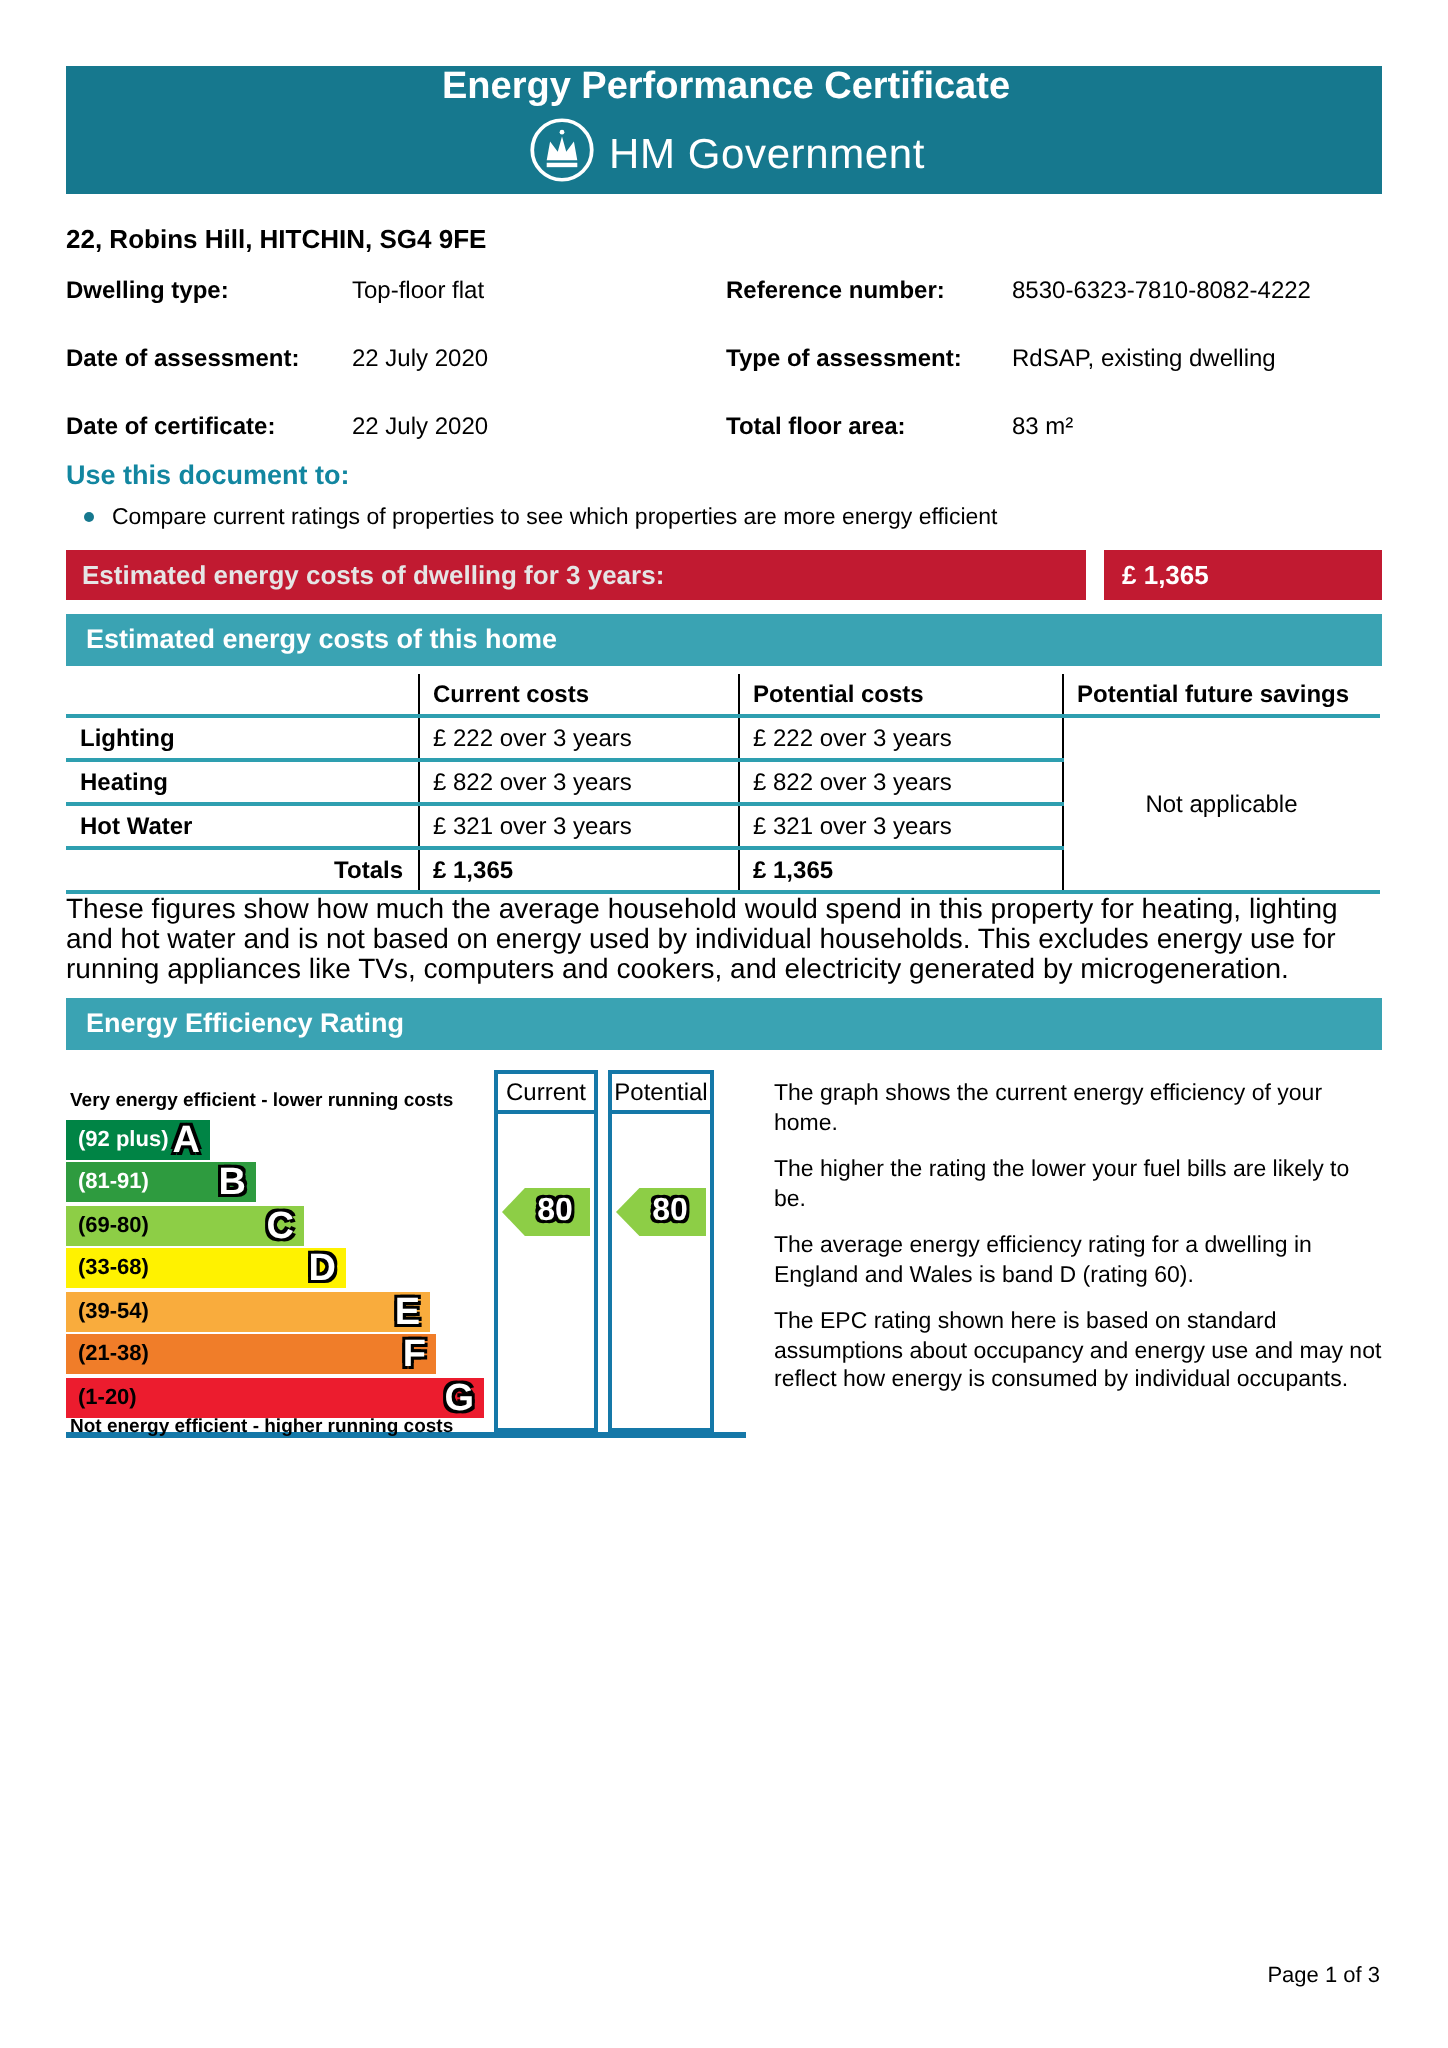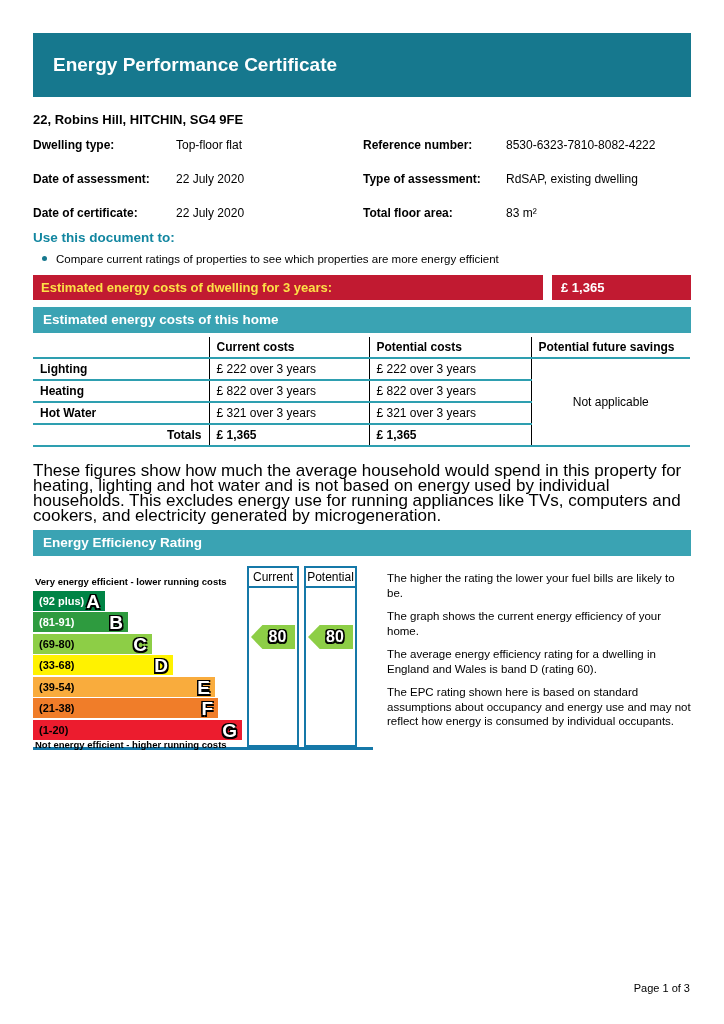--- a/index.html
+++ b/index.html
@@ -11,20 +11,21 @@
     color: #000;
   }
   .page { position: relative; width: 724px; height: 1024px; overflow: hidden; }
   .content { position: absolute; left: 33px; top: 33px; width: 658px; }
 
   
   .banner {
     height: 64px; background: #16788E; color: #fff;
     display: flex; align-items: center; justify-content: space-between;
     padding: 0 18px 0 20px;
+    flex-direction: column;
   }
   .banner-title { font-size: 19px; font-weight: bold; }
   .logo { display: flex; align-items: center; gap: 7px; }
   .logo-text { font-size: 21px; font-weight: 400; letter-spacing: 0.3px; }
 
   
   .address { margin-top: 15px; font-size: 13px; font-weight: bold; }
   .details {
     margin-top: 11px;
     display: grid;
@@ -37,21 +38,21 @@
   .use-heading { margin-top: 9px; color: #1286A0; font-size: 13.5px; font-weight: bold; }
   .bullet-row { margin-top: 7px; display: flex; font-size: 11.5px; line-height: 14px; }
   .bullet-dot {
     width: 5px; height: 5px; border-radius: 50%;
     background: #16788E; margin: 4px 9px 0 9px; flex: none;
   }
 
   
   .red-banner { margin-top: 9px; display: flex; gap: 9px; height: 25px; }
   .red-main {
-    flex: 1; background: #C11A31; color: #fde047;
+    flex: 1; background: #C11A31; color: #e5e5e5;
     font-size: 13px; font-weight: bold; line-height: 25px; padding-left: 8px;
   }
   .red-value {
     width: 139px; background: #C11A31; color: #fff;
     font-size: 13px; font-weight: bold; line-height: 25px; padding-left: 9px;
   }
 
   
   .section-bar {
     margin-top: 7px; height: 26px; background: #3AA3B3; color: #fff;
@@ -72,21 +73,21 @@
     border-left: 1px solid #000; height: 21px;
   }
   .ctable th:first-child, .ctable td:first-child { border-left: none; }
   .ctable tr + tr th, .ctable tr + tr td { border-top: 2px solid #2E9FB0; }
   .ctable th { font-weight: bold; }
   .row-label { font-weight: bold; }
   .totals-label { font-weight: bold; text-align: right !important; }
   .totals-val { font-weight: bold; }
   .na-cell { text-align: center !important; }
 
-  .note { margin-top: 16px; font-size: 17px; line-height: 15px; }
+  .note { margin-top: 0; font-size: 14px; line-height: 15px; }
 
   
   .chart-section { margin-top: 7px; display: flex; }
   .epc-chart {
     position: relative; flex: none;
     width: 340px; height: 187px;
     border-bottom: 3px solid #1578A8;
   }
   .cap-top { position: absolute; top: 13px; left: 2px; font-size: 9.5px; font-weight: bold; }
   .cap-bottom { position: absolute; top: 176px; left: 2px; font-size: 9.5px; font-weight: bold; }
@@ -144,20 +145,31 @@
   }
 </style>
 </head>
 <body>
 
 <div class="page">
   <div class="content">
 
     <div class="banner">
       <div class="banner-title">Energy Performance Certificate</div>
+      <div class="logo">
+        <span>
+          <svg width="34" height="34" viewBox="0 0 40 40">
+            <circle cx="20" cy="20" r="17.5" fill="none" stroke="#ffffff" stroke-width="2.2"></circle>
+            <path d="M11 26 L13 15 L17.5 21 L20 12 L22.5 21 L27 15 L29 26 Z" fill="#ffffff"></path>
+            <rect x="11" y="27.5" width="18" height="2.6" fill="#ffffff"></rect>
+            <circle cx="20" cy="9.5" r="1.4" fill="#ffffff"></circle>
+          </svg>
+        </span>
+        <span class="logo-text">HM Government</span>
+      </div>
     </div>
 
     <div class="address">22, Robins Hill, HITCHIN, SG4 9FE</div>
 
     <div class="details">
       <div class="dlabel">Dwelling type:</div>
       <div>Top-floor flat</div>
       <div class="dlabel">Reference number:</div>
       <div>8530-6323-7810-8082-4222</div>
 
@@ -270,22 +282,22 @@
         </div>
         <div class="rating-col col-potential">
           <div class="col-header">Potential</div>
           <div class="rating-arrow">
             <span>80</span>
           </div>
         </div>
       </div>
 
       <div class="chart-text">
+        <p>The graph shows the current energy efficiency of your home.</p>
         <p>The higher the rating the lower your fuel bills are likely to be.</p>
-        <p>The graph shows the current energy efficiency of your home.</p>
         <p>The average energy efficiency rating for a dwelling in England and Wales is band D (rating 60).</p>
         <p>The EPC rating shown here is based on standard assumptions about occupancy and energy use and may not reflect how energy is consumed by individual occupants.</p>
       </div>
     </div>
 
   </div>
 
   <div class="footer">Page 1 of 3</div>
 </div>
 

